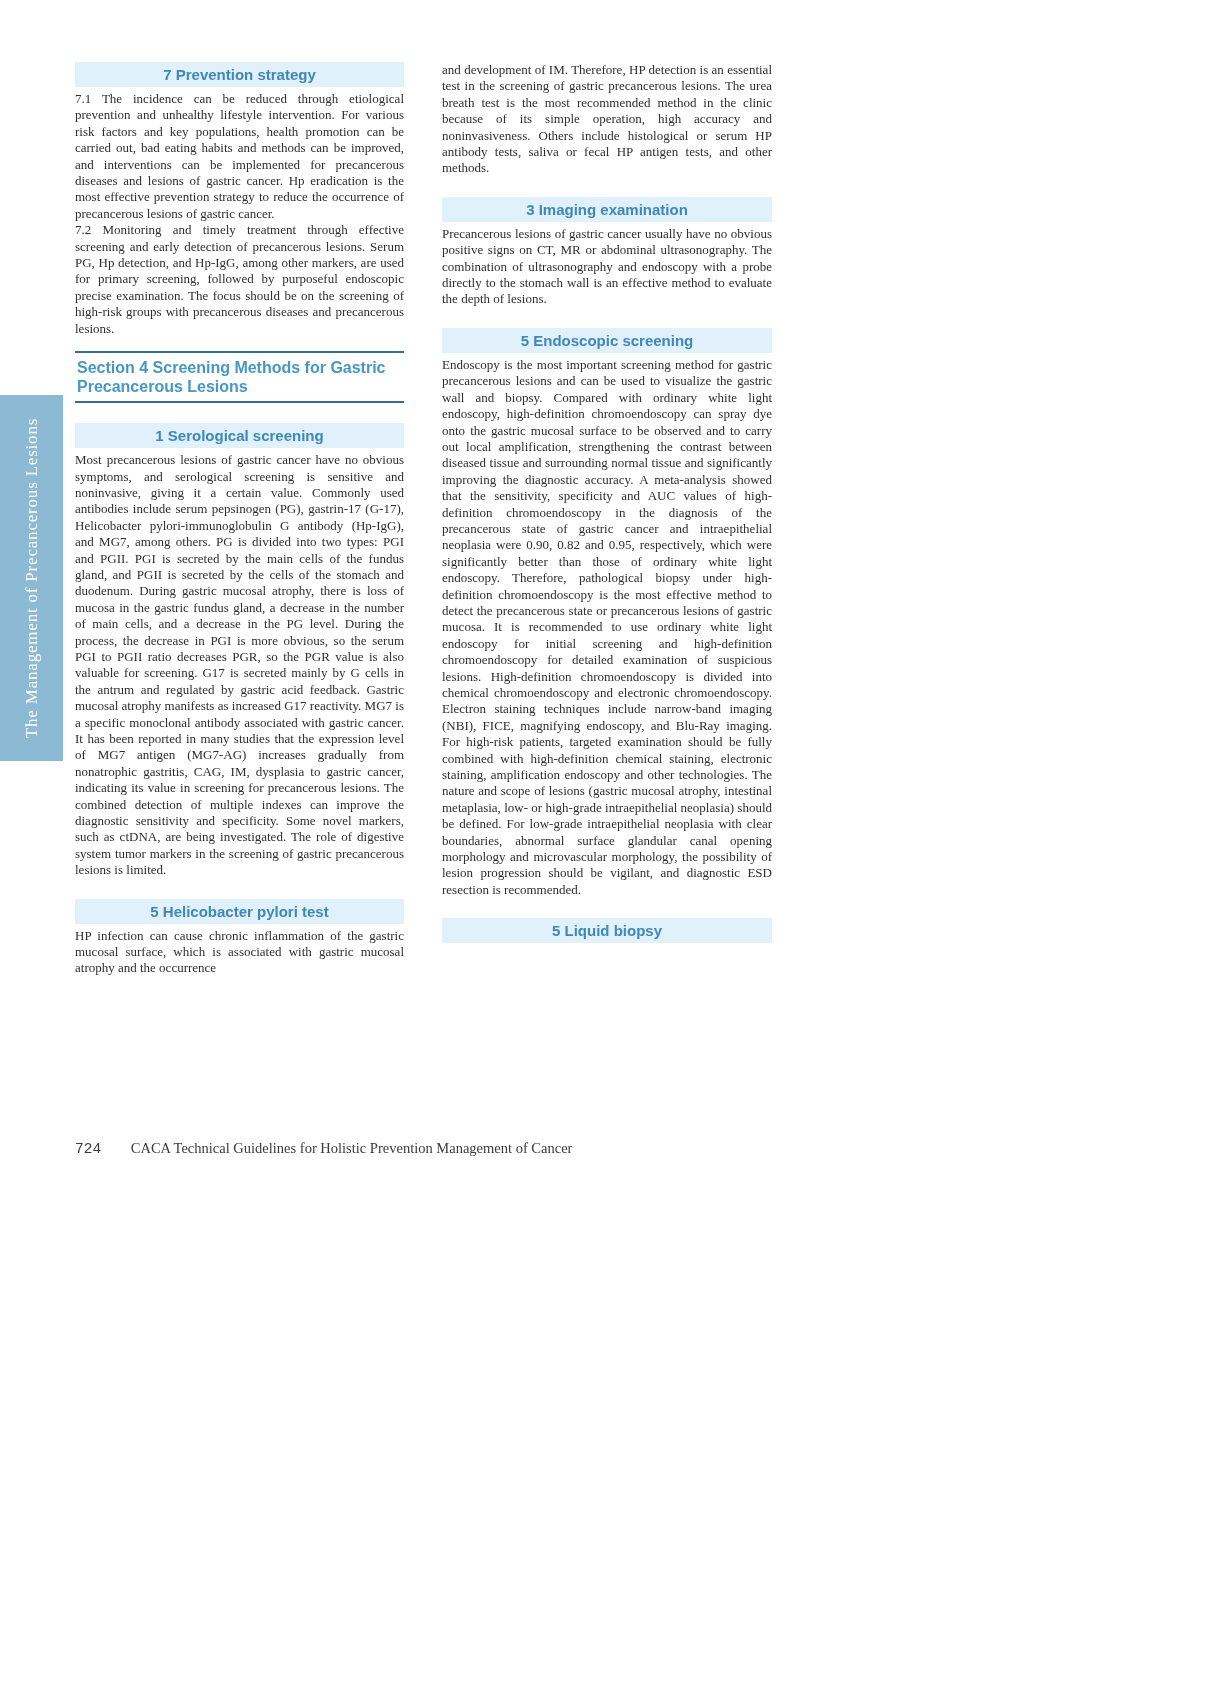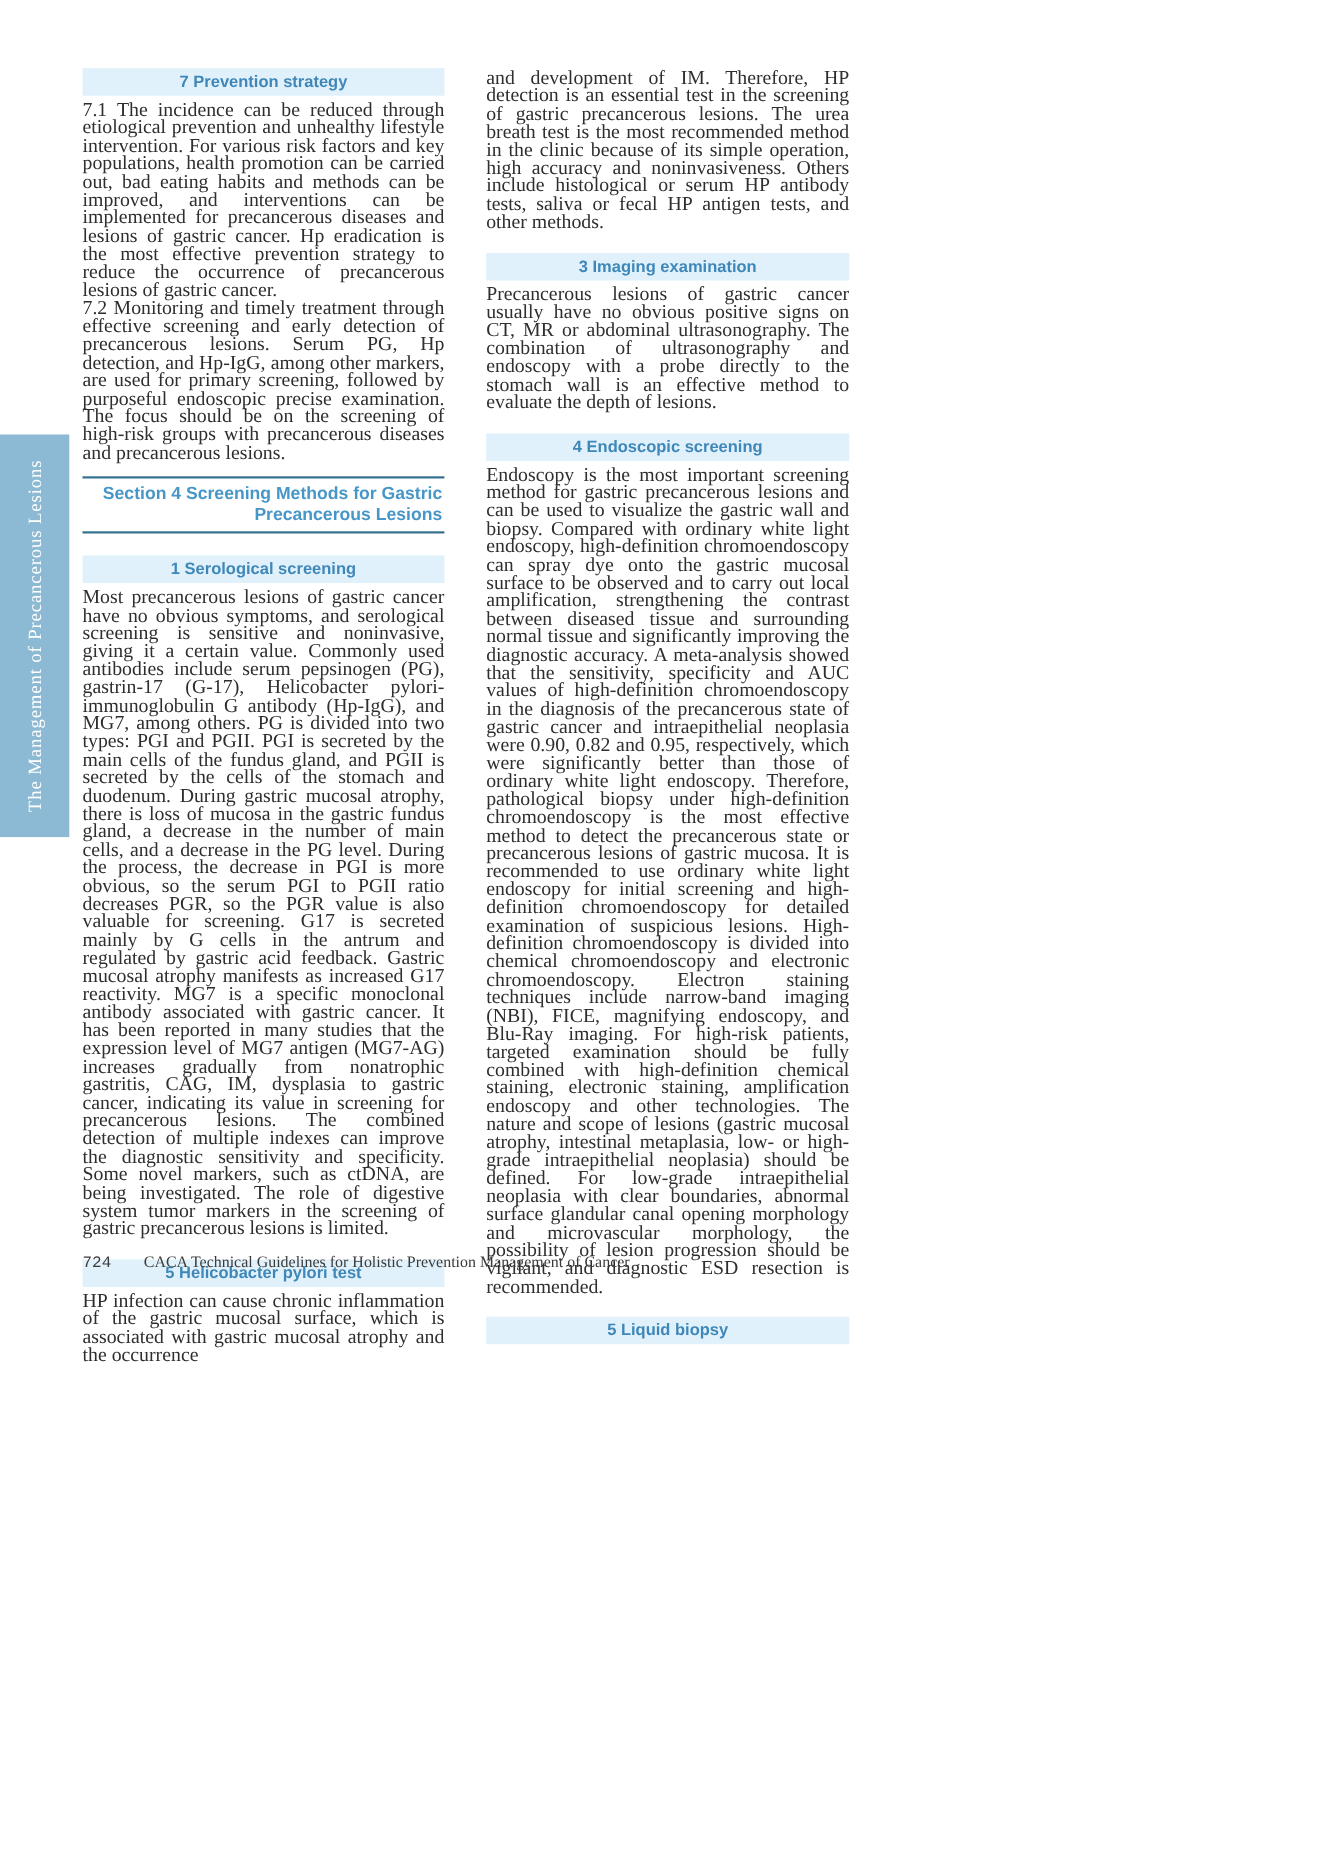--- a/index.html
+++ b/index.html
@@ -25,21 +25,21 @@
   }
   .col {
     position:absolute; top:62px;
   }
   .col-left  { left:75px;  width:329px; }
   .col-right { left:442px; width:330px; }
   .col > :first-child { margin-top:0; }
   .para {
     margin:0;
     font-family:"Liberation Serif", serif;
-    font-size:18px;
+    font-size:13px;
     line-height:16.4px;
     text-align:justify;
     color:var(--body-text, #2e2e2e);
   }
   .band {
     background:var(--heading-band-bg, #e0f1fb);
     color:var(--heading-band-text, #3e87b8);
     font-family:"Liberation Sans", sans-serif;
     font-weight:bold;
     font-size:15px;
@@ -49,21 +49,21 @@
     margin:20px 0 4px 0;
   }
   .section-head {
     border-top:2px solid var(--section-rule, #33708f);
     border-bottom:2px solid var(--section-rule, #33708f);
     color:var(--section-title-text, #4796c8);
     font-family:"Liberation Sans", sans-serif;
     font-weight:bold;
     font-size:16px;
     line-height:19px;
-    text-align:right;
+    text-align:left;
     padding:5px 2px;
     margin:14px 0 12px 0;
   }
   .footer {
     position:absolute; left:75px; top:1140px; width:760px;
     color:#3a3a3a; font-size:14.5px; white-space:nowrap;
   }
   .footer .pagenum {
     font-family:Liberation Mono, monospace;
     display:inline-block; margin-right:26px;
@@ -89,21 +89,21 @@
     <div class="band">1 Serological screening</div>
     <p class="para">Most precancerous lesions of gastric cancer have no obvious symptoms, and serological screening is sensitive and noninvasive, giving it a certain value. Commonly used antibodies include serum pepsinogen (PG), gastrin-17 (G-17), Helicobacter pylori-immunoglobulin G antibody (Hp-IgG), and MG7, among others. PG is divided into two types: PGI and PGII. PGI is secreted by the main cells of the fundus gland, and PGII is secreted by the cells of the stomach and duodenum. During gastric mucosal atrophy, there is loss of mucosa in the gastric fundus gland, a decrease in the number of main cells, and a decrease in the PG level. During the process, the decrease in PGI is more obvious, so the serum PGI to PGII ratio decreases PGR, so the PGR value is also valuable for screening. G17 is secreted mainly by G cells in the antrum and regulated by gastric acid feedback. Gastric mucosal atrophy manifests as increased G17 reactivity. MG7 is a specific monoclonal antibody associated with gastric cancer. It has been reported in many studies that the expression level of MG7 antigen (MG7-AG) increases gradually from nonatrophic gastritis, CAG, IM, dysplasia to gastric cancer, indicating its value in screening for precancerous lesions. The combined detection of multiple indexes can improve the diagnostic sensitivity and specificity. Some novel markers, such as ctDNA, are being investigated. The role of digestive system tumor markers in the screening of gastric precancerous lesions is limited.</p>
     <div class="band">5 Helicobacter pylori test</div>
     <p class="para">HP infection can cause chronic inflammation of the gastric mucosal surface, which is associated with gastric mucosal atrophy and the occurrence</p>
   </div>
 
   <div class="col col-right">
     <p class="para">and development of IM. Therefore, HP detection is an essential test in the screening of gastric precancerous lesions. The urea breath test is the most recommended method in the clinic because of its simple operation, high accuracy and noninvasiveness. Others include histological or serum HP antibody tests, saliva or fecal HP antigen tests, and other methods.</p>
     <div class="band">3 Imaging examination</div>
     <p class="para">Precancerous lesions of gastric cancer usually have no obvious positive signs on CT, MR or abdominal ultrasonography. The combination of ultrasonography and endoscopy with a probe directly to the stomach wall is an effective method to evaluate the depth of lesions.</p>
-    <div class="band">4 Endoscopic screening</div>
+    <div class="band">5 Endoscopic screening</div>
     <p class="para">Endoscopy is the most important screening method for gastric precancerous lesions and can be used to visualize the gastric wall and biopsy. Compared with ordinary white light endoscopy, high-definition chromoendoscopy can spray dye onto the gastric mucosal surface to be observed and to carry out local amplification, strengthening the contrast between diseased tissue and surrounding normal tissue and significantly improving the diagnostic accuracy. A meta-analysis showed that the sensitivity, specificity and AUC values of high-definition chromoendoscopy in the diagnosis of the precancerous state of gastric cancer and intraepithelial neoplasia were 0.90, 0.82 and 0.95, respectively, which were significantly better than those of ordinary white light endoscopy. Therefore, pathological biopsy under high-definition chromoendoscopy is the most effective method to detect the precancerous state or precancerous lesions of gastric mucosa. It is recommended to use ordinary white light endoscopy for initial screening and high-definition chromoendoscopy for detailed examination of suspicious lesions. High-definition chromoendoscopy is divided into chemical chromoendoscopy and electronic chromoendoscopy. Electron staining techniques include narrow-band imaging (NBI), FICE, magnifying endoscopy, and Blu-Ray imaging. For high-risk patients, targeted examination should be fully combined with high-definition chemical staining, electronic staining, amplification endoscopy and other technologies. The nature and scope of lesions (gastric mucosal atrophy, intestinal metaplasia, low- or high-grade intraepithelial neoplasia) should be defined. For low-grade intraepithelial neoplasia with clear boundaries, abnormal surface glandular canal opening morphology and microvascular morphology, the possibility of lesion progression should be vigilant, and diagnostic ESD resection is recommended.</p>
     <div class="band">5 Liquid biopsy</div>
   </div>
 
   <div class="footer">
     <span class="pagenum">724</span>
     <span class="booktitle">CACA Technical Guidelines for Holistic Prevention Management of Cancer</span>
   </div>
 
 </div>

